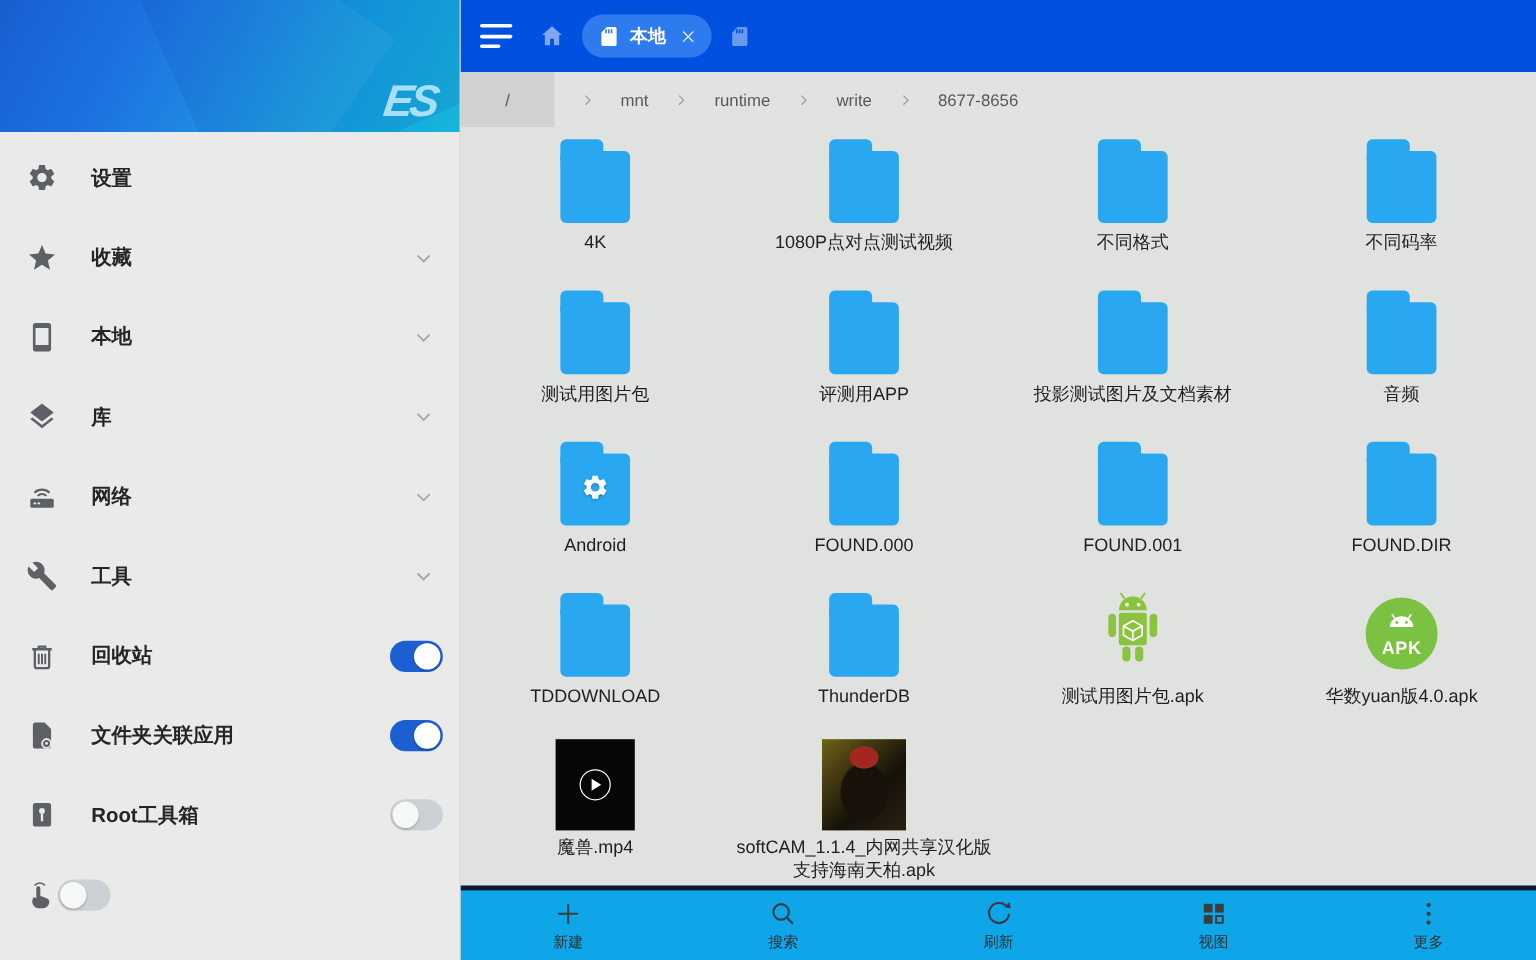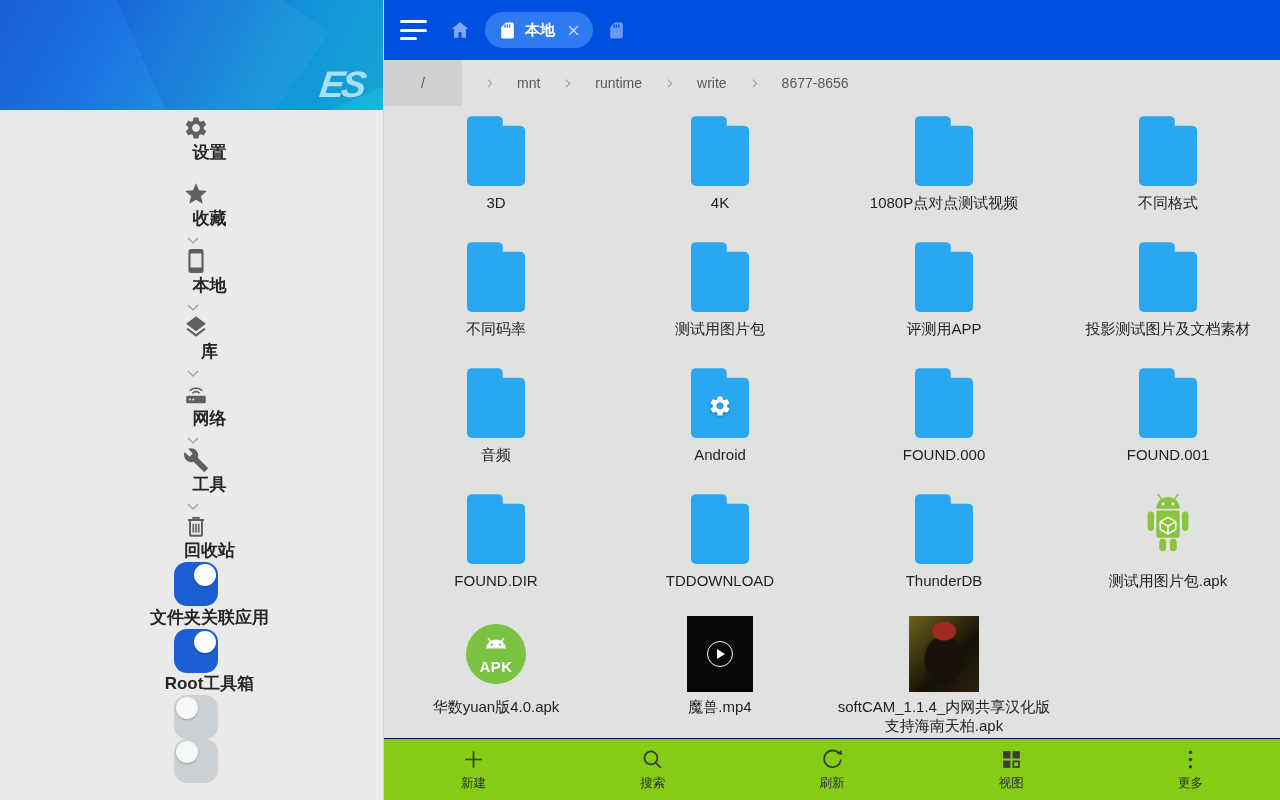--- a/index.html
+++ b/index.html
@@ -8,21 +8,21 @@
 
   
   .sidebar{flex:0 0 384px;width:384px;background:#e9eae9;display:flex;flex-direction:column;border-right:1px solid #d2d3d2;box-sizing:border-box;}
   .banner{height:110px;position:relative;overflow:hidden;
     background:linear-gradient(118deg,#0b54cf 0%,#0e6be0 30%,#13a0e2 72%,#17b5da 100%);}
   .banner .shape1{position:absolute;left:-60px;top:-90px;width:340px;height:280px;background:rgba(255,255,255,0.06);transform:rotate(35deg);}
   .banner .shape2{position:absolute;right:-50px;top:-110px;width:300px;height:230px;background:rgba(8,40,150,0.10);transform:rotate(-24deg);}
   .es-logo{position:absolute;right:20px;bottom:4px;font-size:37px;font-weight:bold;font-style:italic;color:#a9dff6;letter-spacing:-3px;transform:skewX(-8deg);}
 
   .side-list{flex:1;padding-top:5px;}
-  .side-item{height:66.4px;display:flex;align-items:center;padding:0 14px 0 22px;box-sizing:border-box;flex-direction:column;}
+  .side-item{height:66.4px;display:flex;align-items:center;padding:0 14px 0 22px;box-sizing:border-box;}
   .side-icon{width:26px;height:26px;flex:0 0 26px;color:#5d6165;}
   .side-icon svg,.chevron svg,.tool-icon svg,.home-icon svg,.tab-sd svg,.tab-close svg,.extra-sd svg,.crumb-sep svg,.gear-badge svg{width:100%;height:100%;display:block;}
   .side-label{margin-left:28px;font-size:17px;font-weight:600;color:#232527;flex:1;white-space:nowrap;}
   .chevron{width:20px;height:20px;color:#a3a8aa;margin-right:6px;}
   .toggle{width:44px;height:26px;border-radius:13px;position:relative;flex:0 0 44px;}
   .toggle.on{background:#1b5fd2;}
   .toggle.off{background:#ccd1d5;}
   .knob{position:absolute;top:2px;width:22px;height:22px;border-radius:50%;background:#fff;box-shadow:0 1px 2px rgba(0,0,0,.25);}
   .toggle.on .knob{right:2px;}
   .toggle.off .knob{left:2px;background:#f6f7f7;}
@@ -56,21 +56,21 @@
   .play-tri{width:0;height:0;border-left:8px solid #fff;border-top:5px solid transparent;border-bottom:5px solid transparent;margin-left:2px;}
   .poster-thumb{width:70px;height:76px;
     background:
       radial-gradient(26px 20px at 50% 20%, #a32721 0 45%, rgba(0,0,0,0) 48%),
       radial-gradient(34px 42px at 50% 58%, #17110a 0 55%, rgba(0,0,0,0) 60%),
       linear-gradient(135deg,#6e6418 0%,#4a3f12 25%,#15110a 60%,#2a2210 100%);}
   .apk-circle{position:relative;width:64px;height:64px;margin-bottom:6px;}
   .apk-circle svg{width:100%;height:100%;display:block;}
   .apk-text{position:absolute;left:0;right:0;top:36px;text-align:center;color:#fff;font-size:15px;font-weight:bold;letter-spacing:.5px;}
 
-  .toolbar{height:62px;flex:0 0 62px;background:#84cc16;border-top:1px solid #0f172a;display:flex;box-sizing:border-box;}
+  .toolbar{height:62px;flex:0 0 62px;background:#0ea5e9;border-top:4px solid #0f172a;display:flex;box-sizing:border-box;}
   .tool-btn{flex:1;display:flex;flex-direction:column;align-items:center;justify-content:center;gap:3px;cursor:pointer;}
   .tool-icon{width:25px;height:25px;color:#3a3d3e;}
   .tool-label{font-size:12.5px;color:#2e3132;}
 </style>
 </head>
 <body>
 
 <div class="app">
 
   <div class="sidebar">
@@ -285,31 +285,20 @@
     <div class="content" id="grid">
         <div class="cell">
           <div class="icon-box">
             <svg viewBox="0 0 64 76" width="62" height="74">
               <g fill="#29a7f0">
                 <rect x="2" y="2" width="37" height="22" rx="5"></rect>
                 <rect x="2" y="12" width="60" height="62" rx="5"></rect>
               </g>
             </svg>
           </div>
-          <div class="cell-label">3D</div>
-        </div>
-        <div class="cell">
-          <div class="icon-box">
-            <svg viewBox="0 0 64 76" width="62" height="74">
-              <g fill="#29a7f0">
-                <rect x="2" y="2" width="37" height="22" rx="5"></rect>
-                <rect x="2" y="12" width="60" height="62" rx="5"></rect>
-              </g>
-            </svg>
-          </div>
           <div class="cell-label">4K</div>
         </div>
         <div class="cell">
           <div class="icon-box">
             <svg viewBox="0 0 64 76" width="62" height="74">
               <g fill="#29a7f0">
                 <rect x="2" y="2" width="37" height="22" rx="5"></rect>
                 <rect x="2" y="12" width="60" height="62" rx="5"></rect>
               </g>
             </svg>

